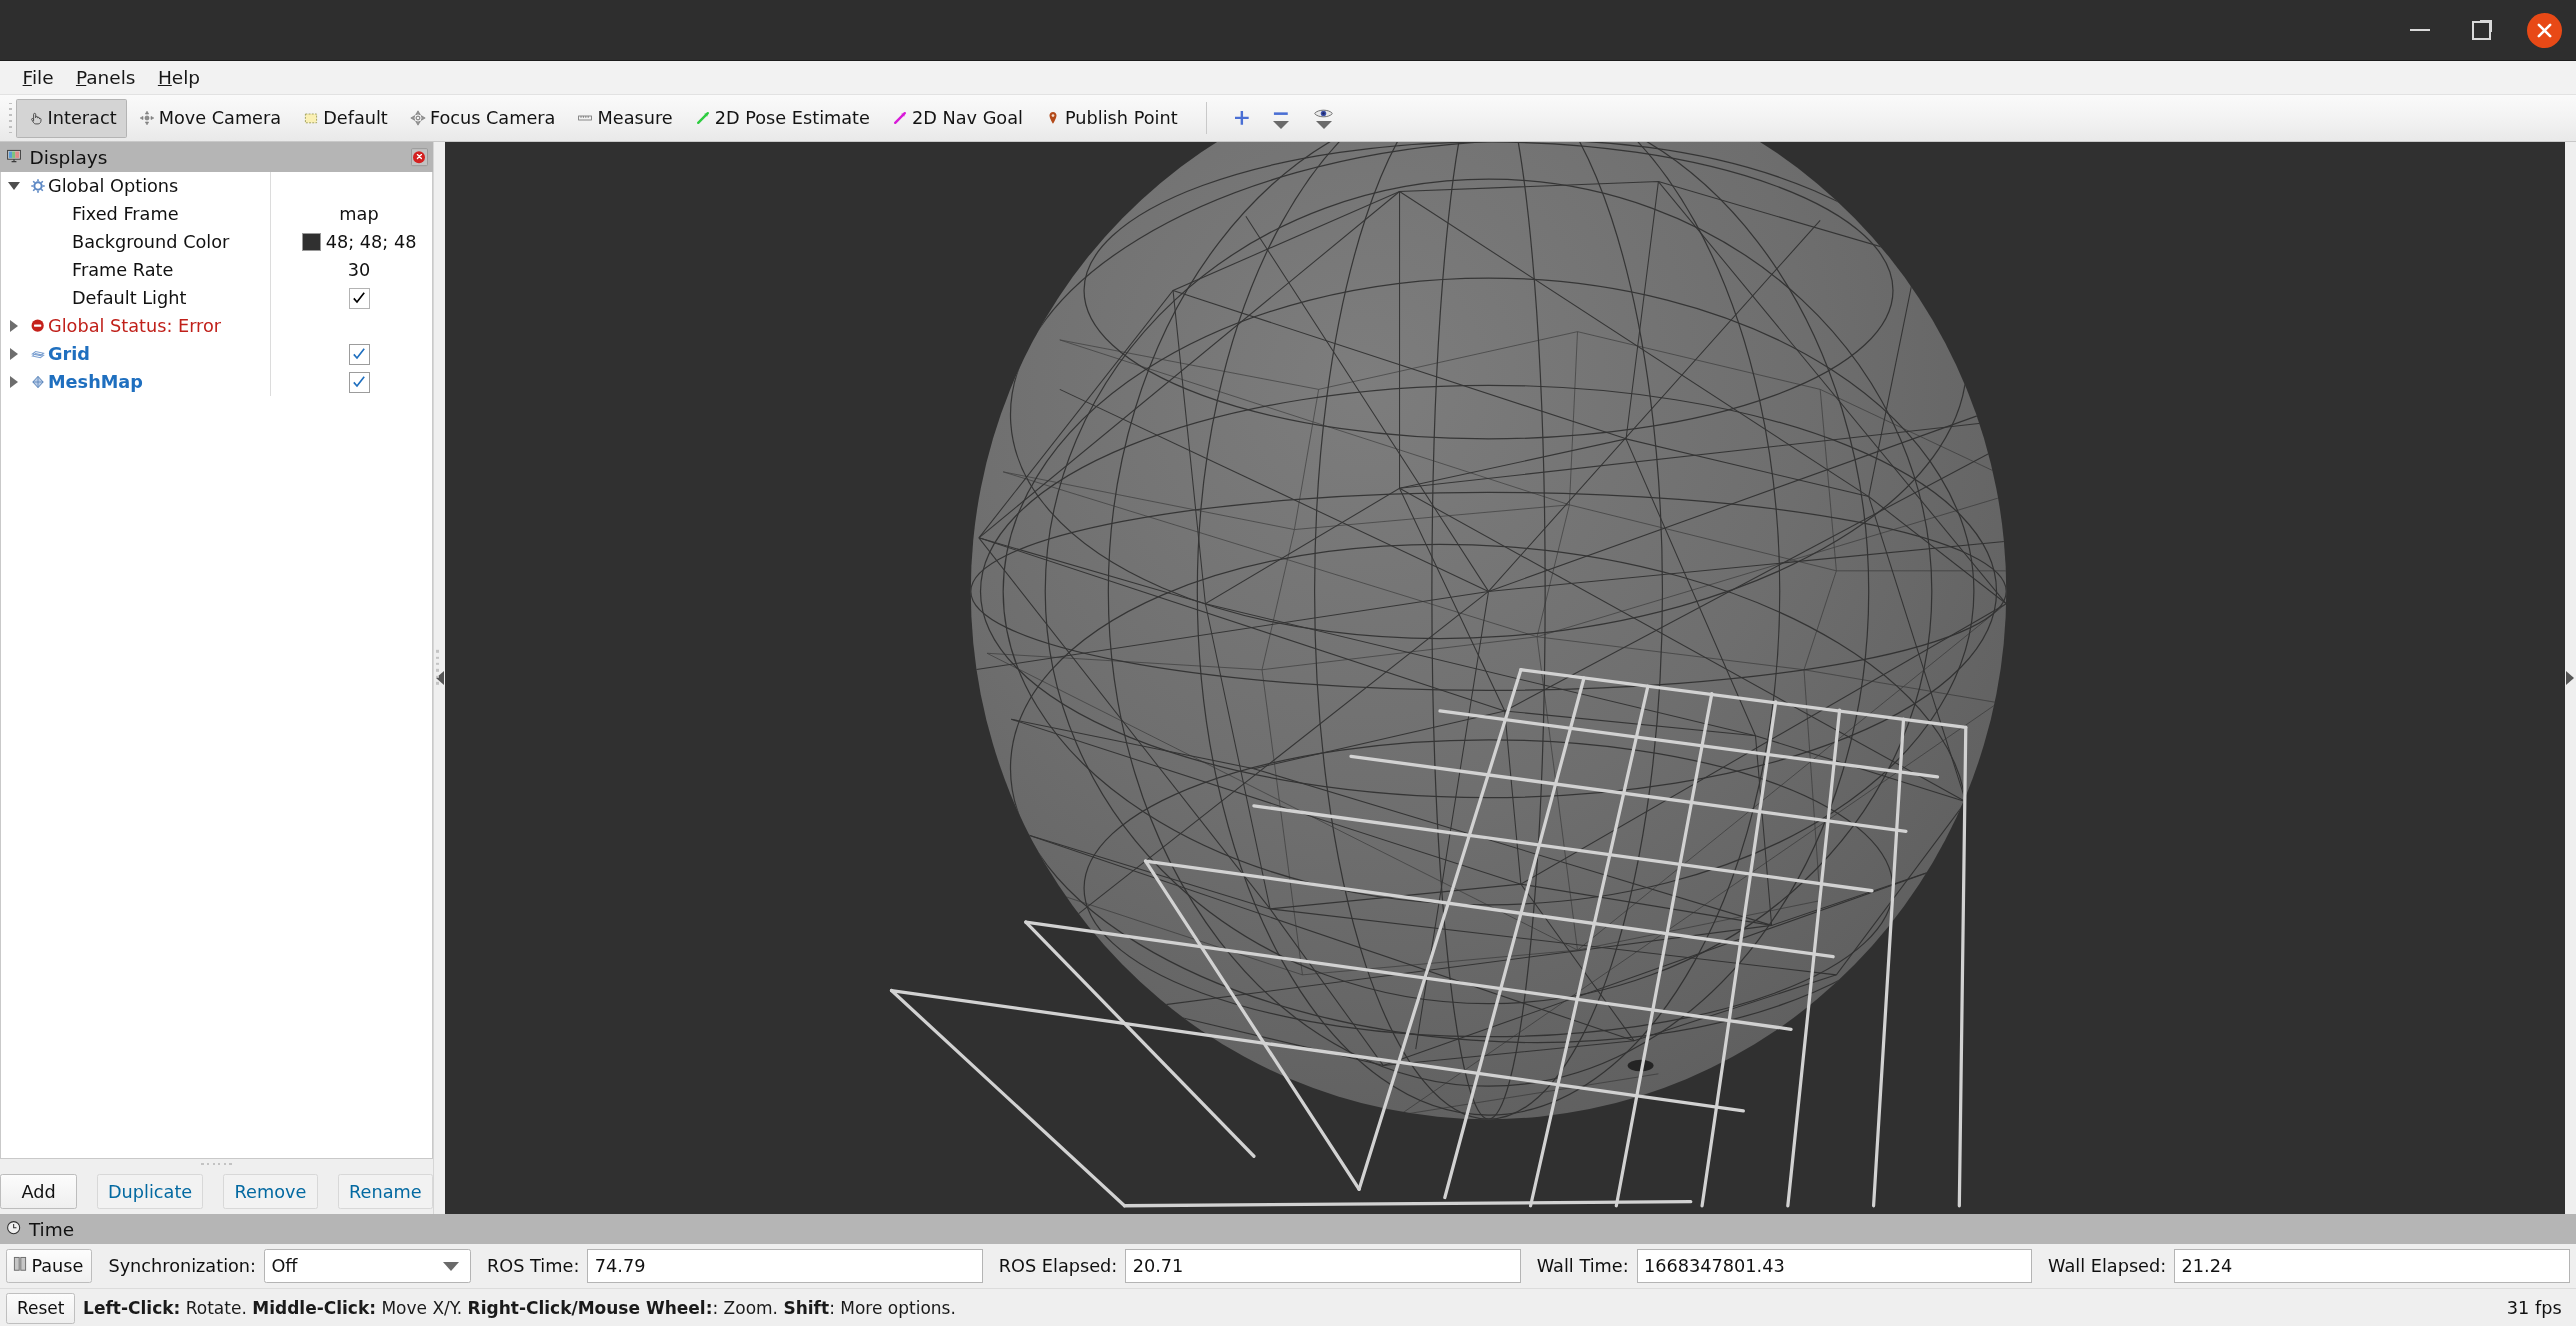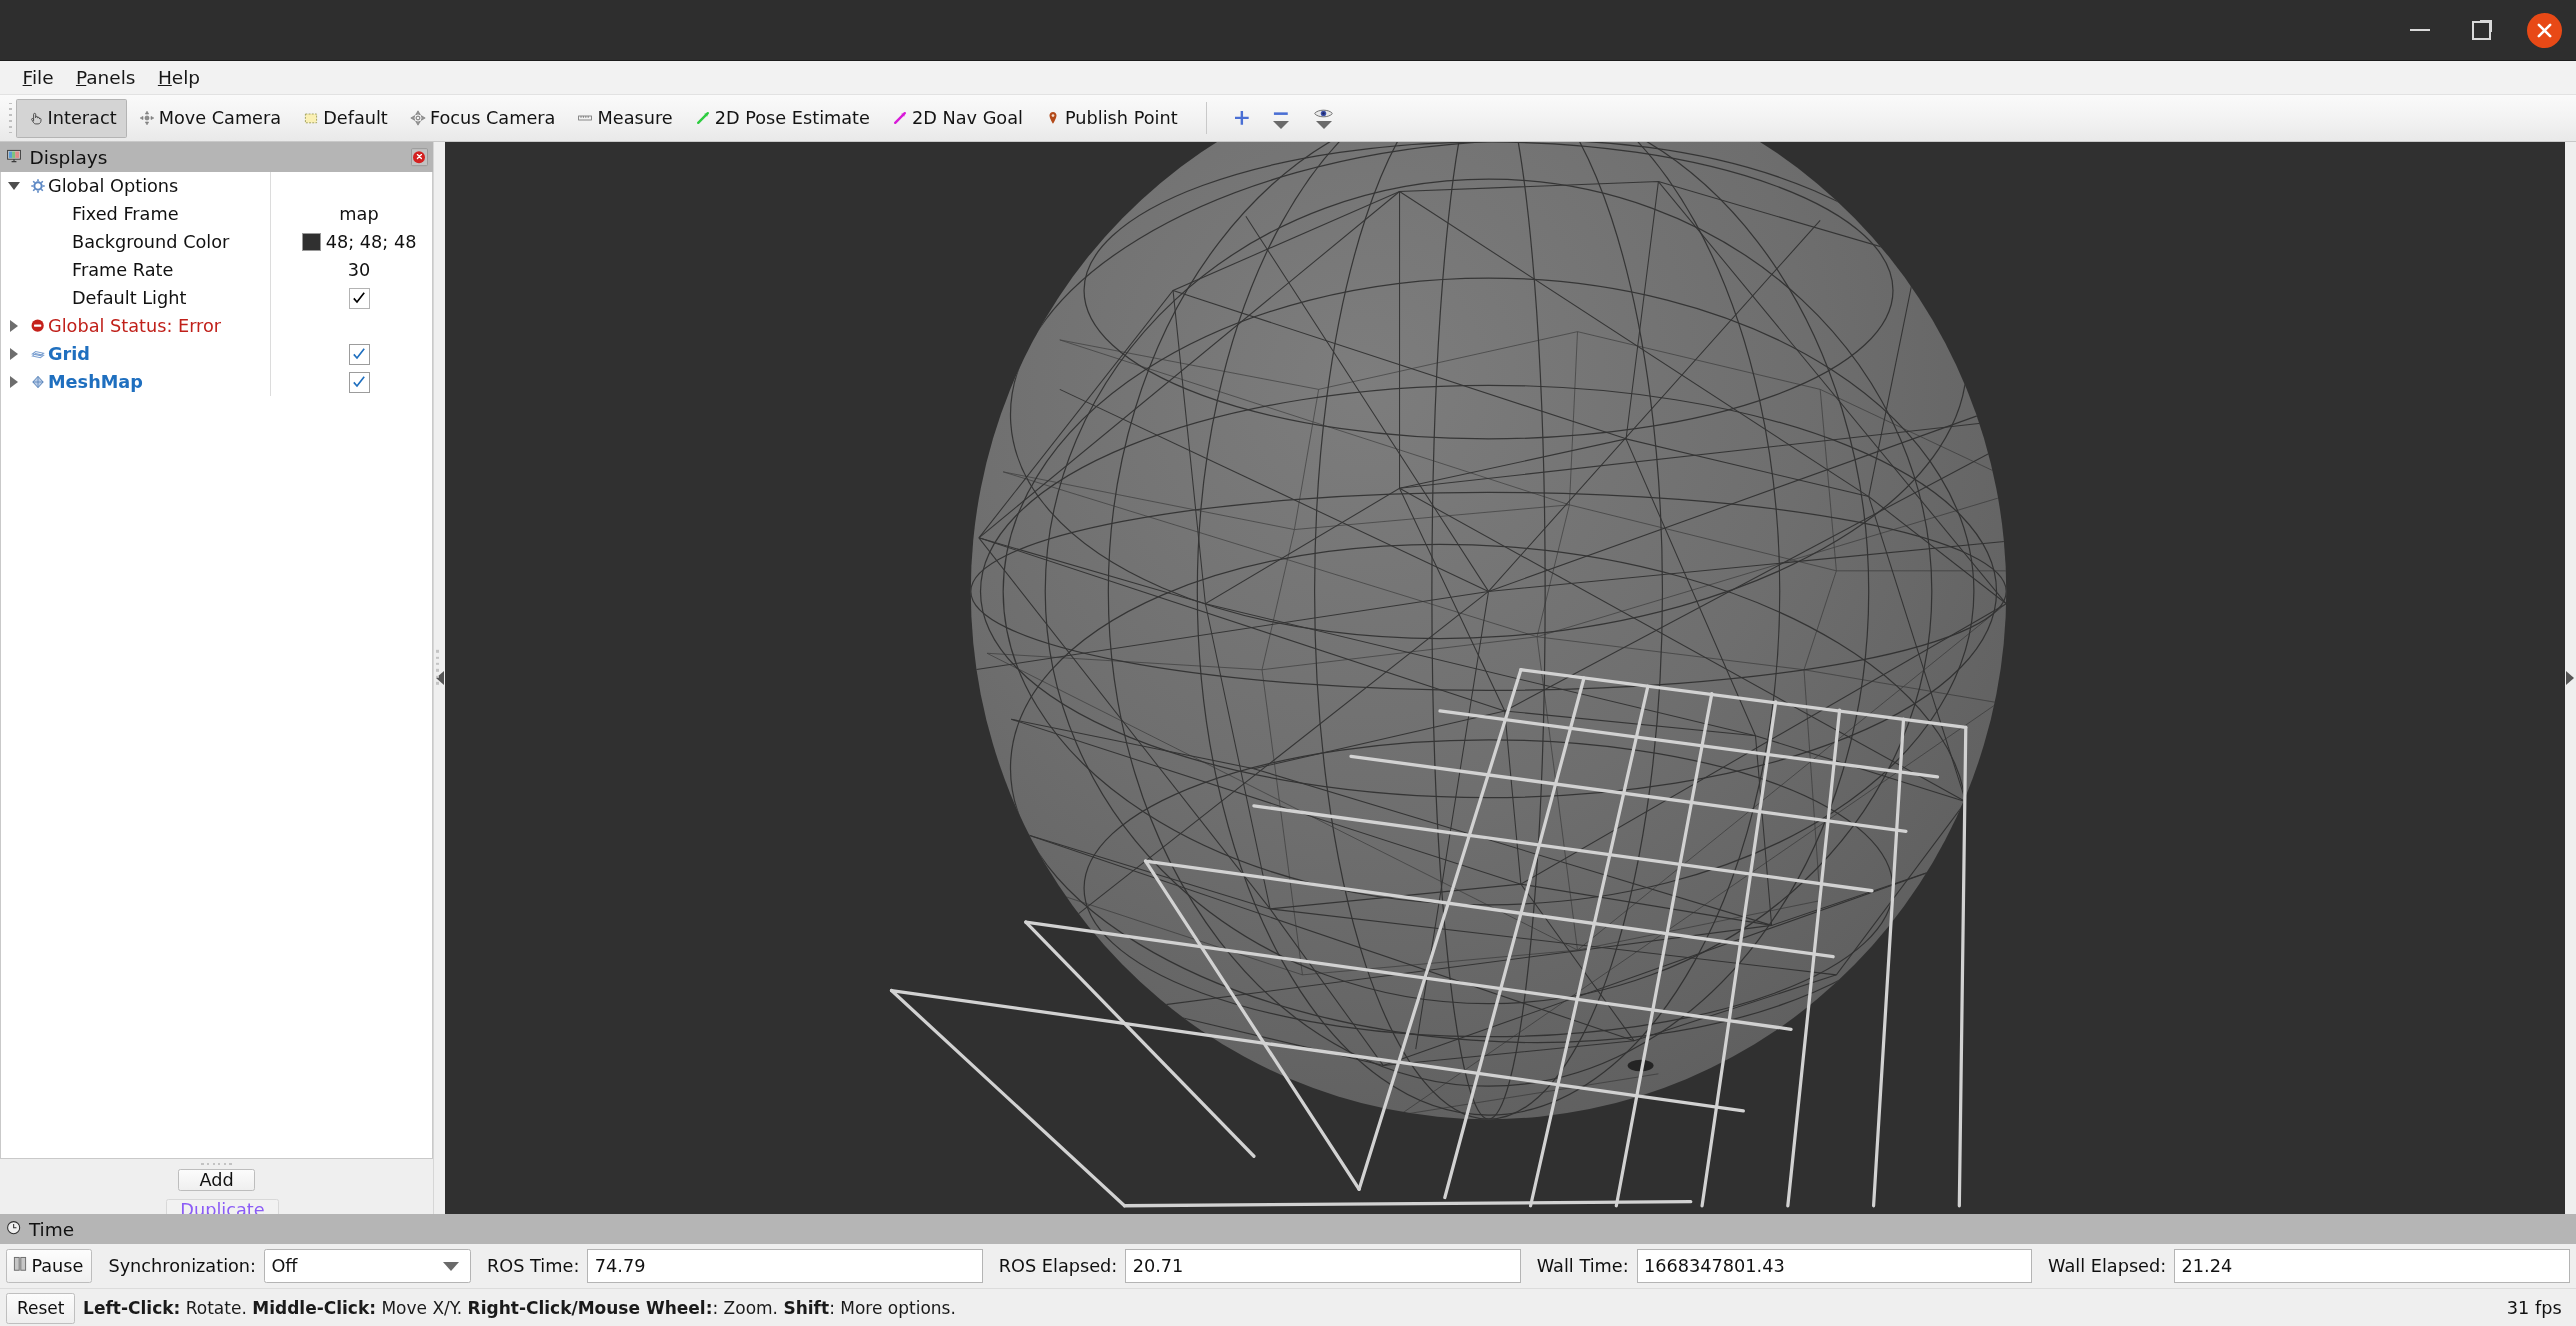--- a/index.html
+++ b/index.html
@@ -133,30 +133,30 @@
   .chk.plain { border-color: #b3b3b3; }
   .chk svg { display:block; }
 
   .tree-splitter {
     height: 9.6px; display:flex; align-items:center; justify-content:center; gap:3.2px;
     background: #efefef;
   }
   .tree-splitter i { width:2.4px;height:2.4px;background:#c3c3c3;display:block;}
   #display-buttons {
     height: 45px; min-height:45px; display:flex; align-items:center; gap: 8px;
-    padding: 0 8px; background: #efefef; flex-direction: column;
+    padding: 0 0; background: #efefef;
   }
   .dbtn {
     height: 35px; min-width: 77px; padding: 0 13px;
     font-size: 17.7px; color: #101010;
     background: linear-gradient(to bottom,#fcfcfc,#efefef);
     border: 0.8px solid #bdbdbd; border-radius: 2.4px;
     display:flex;align-items:center;justify-content:center; cursor: default;
   }
-  .dbtn.disabled { color: #8b5cf6; border-color: #d8d8d8; background: #f2f2f2; margin-left: 12px; }
+  .dbtn.disabled { color: #0369a1; border-color: #d8d8d8; background: #f2f2f2; margin-left: 12px; }
 
   
   .collapse-handle {
     width: 11.3px; min-width:11.3px; background: #efefef;
     display:flex; flex-direction:column; align-items:center; justify-content:center;
     position: relative;
   }
   .collapse-handle .dots { position:absolute; top: 49%; transform: translateY(-50%); display:flex;flex-direction:column;gap:4px; left:2.4px;}
   .collapse-handle .dots i { width:2.4px;height:2.4px;background:#c3c3c3;display:block;}
   .tri-left { width:0;height:0;border-top:7.2px solid transparent;border-bottom:7.2px solid transparent;border-right:8.8px solid #555; }

